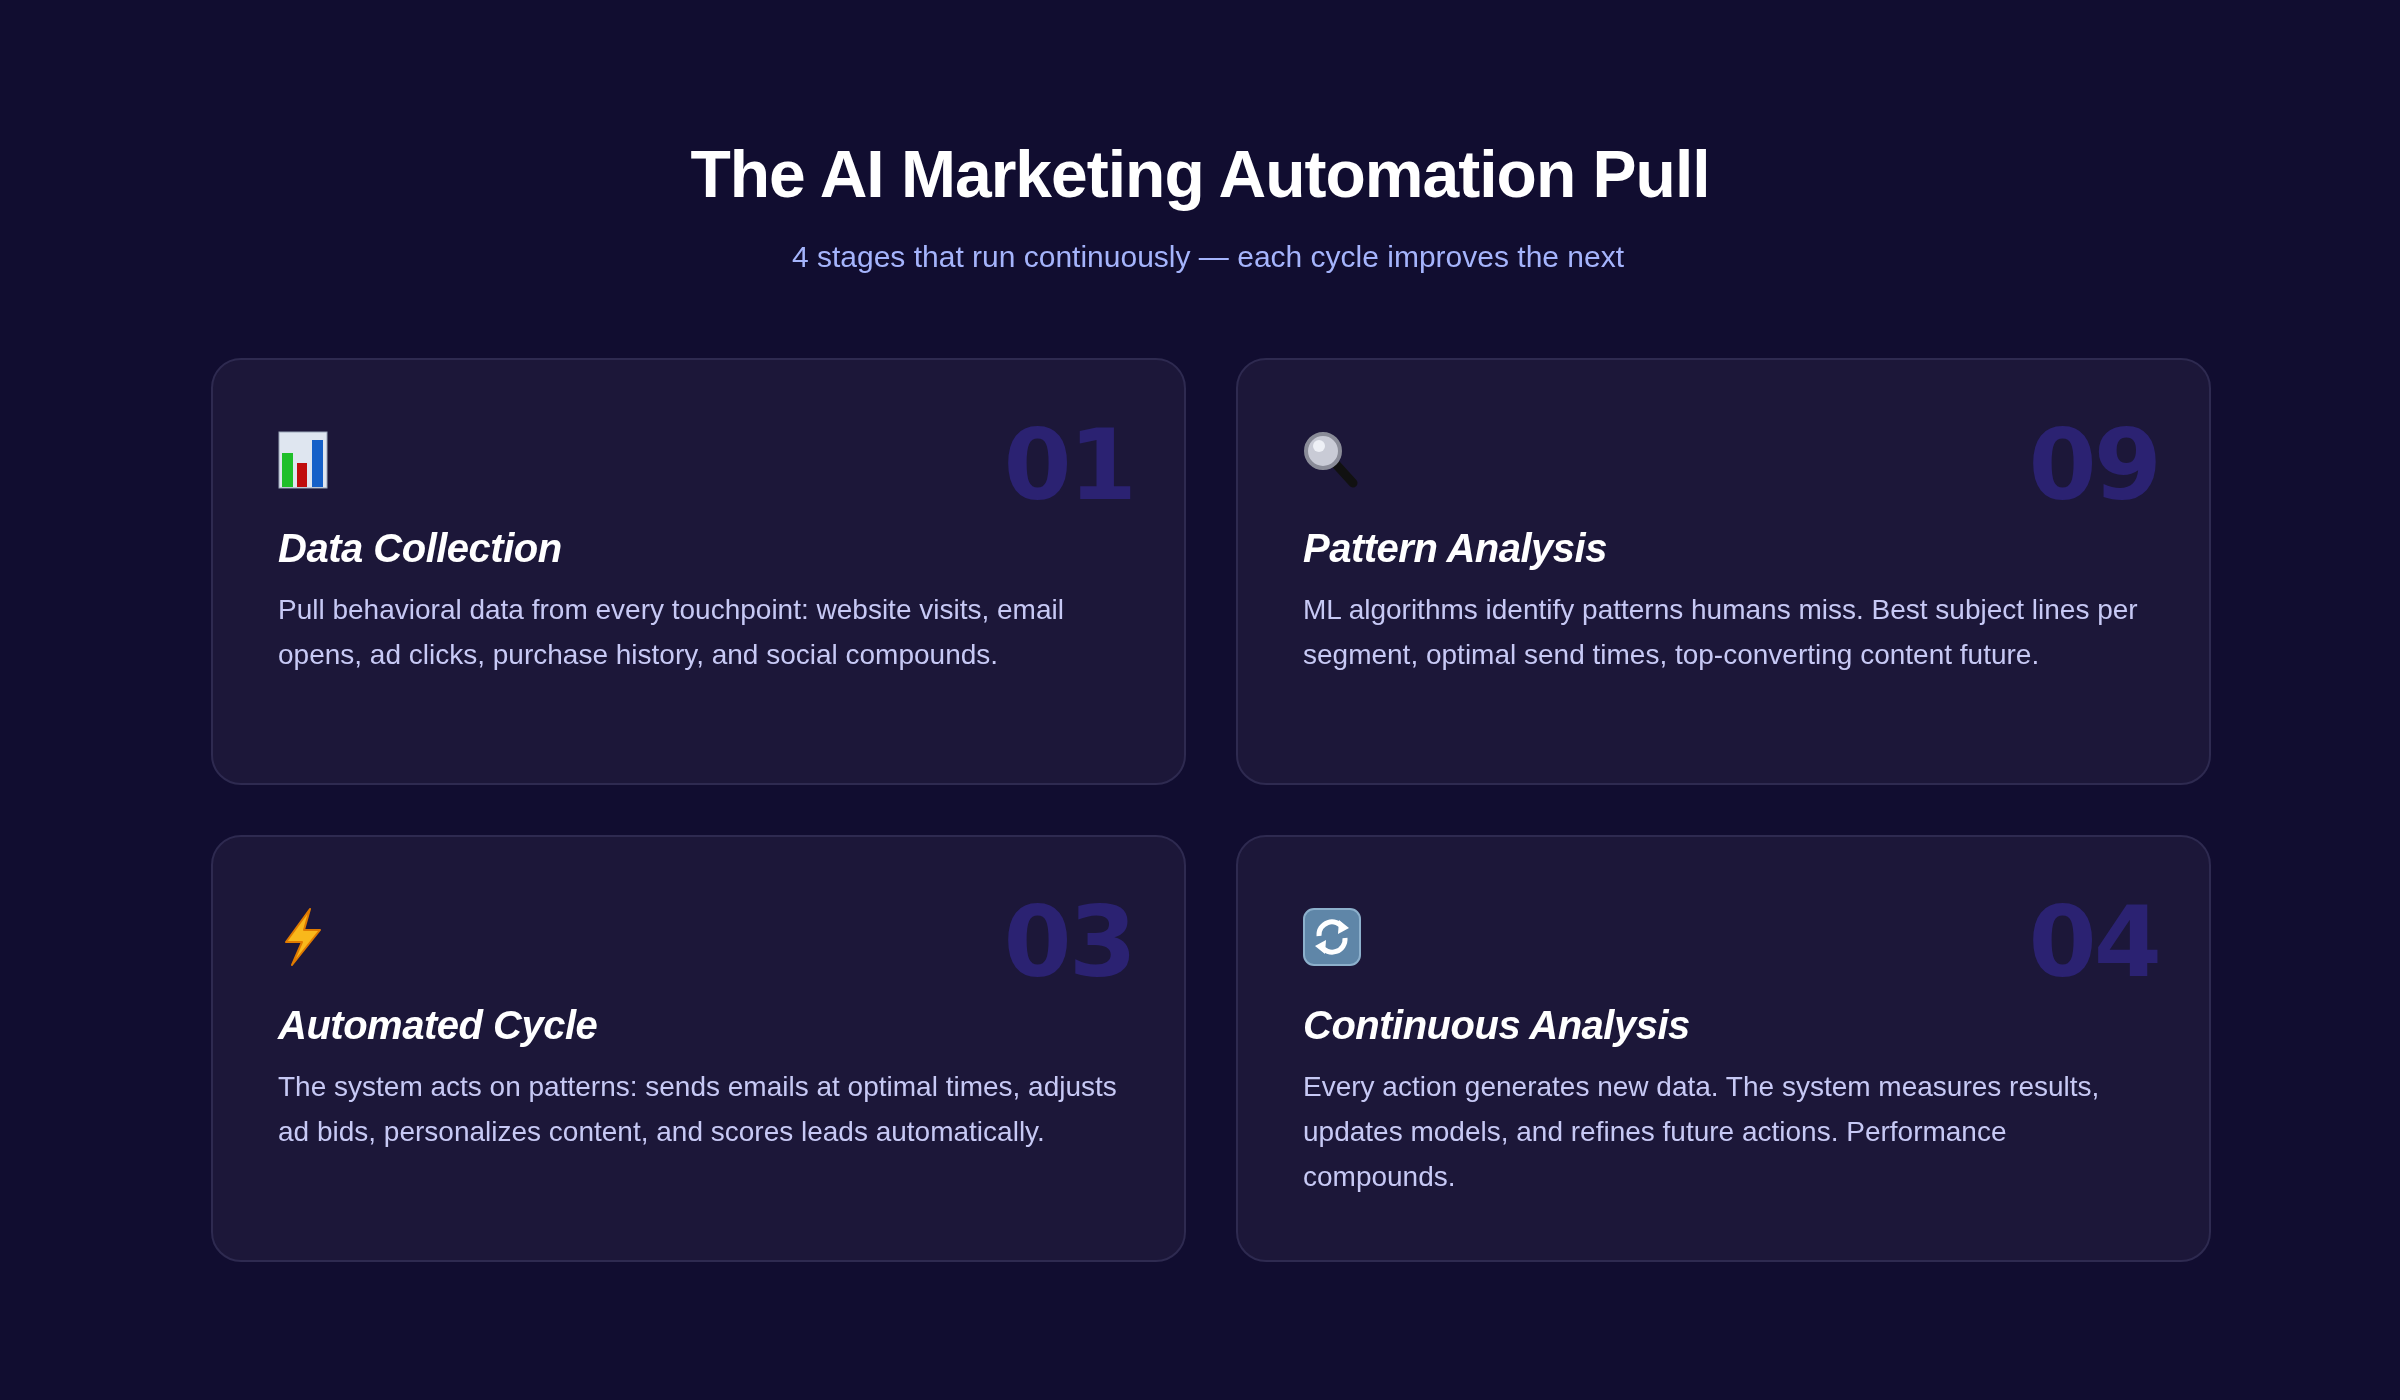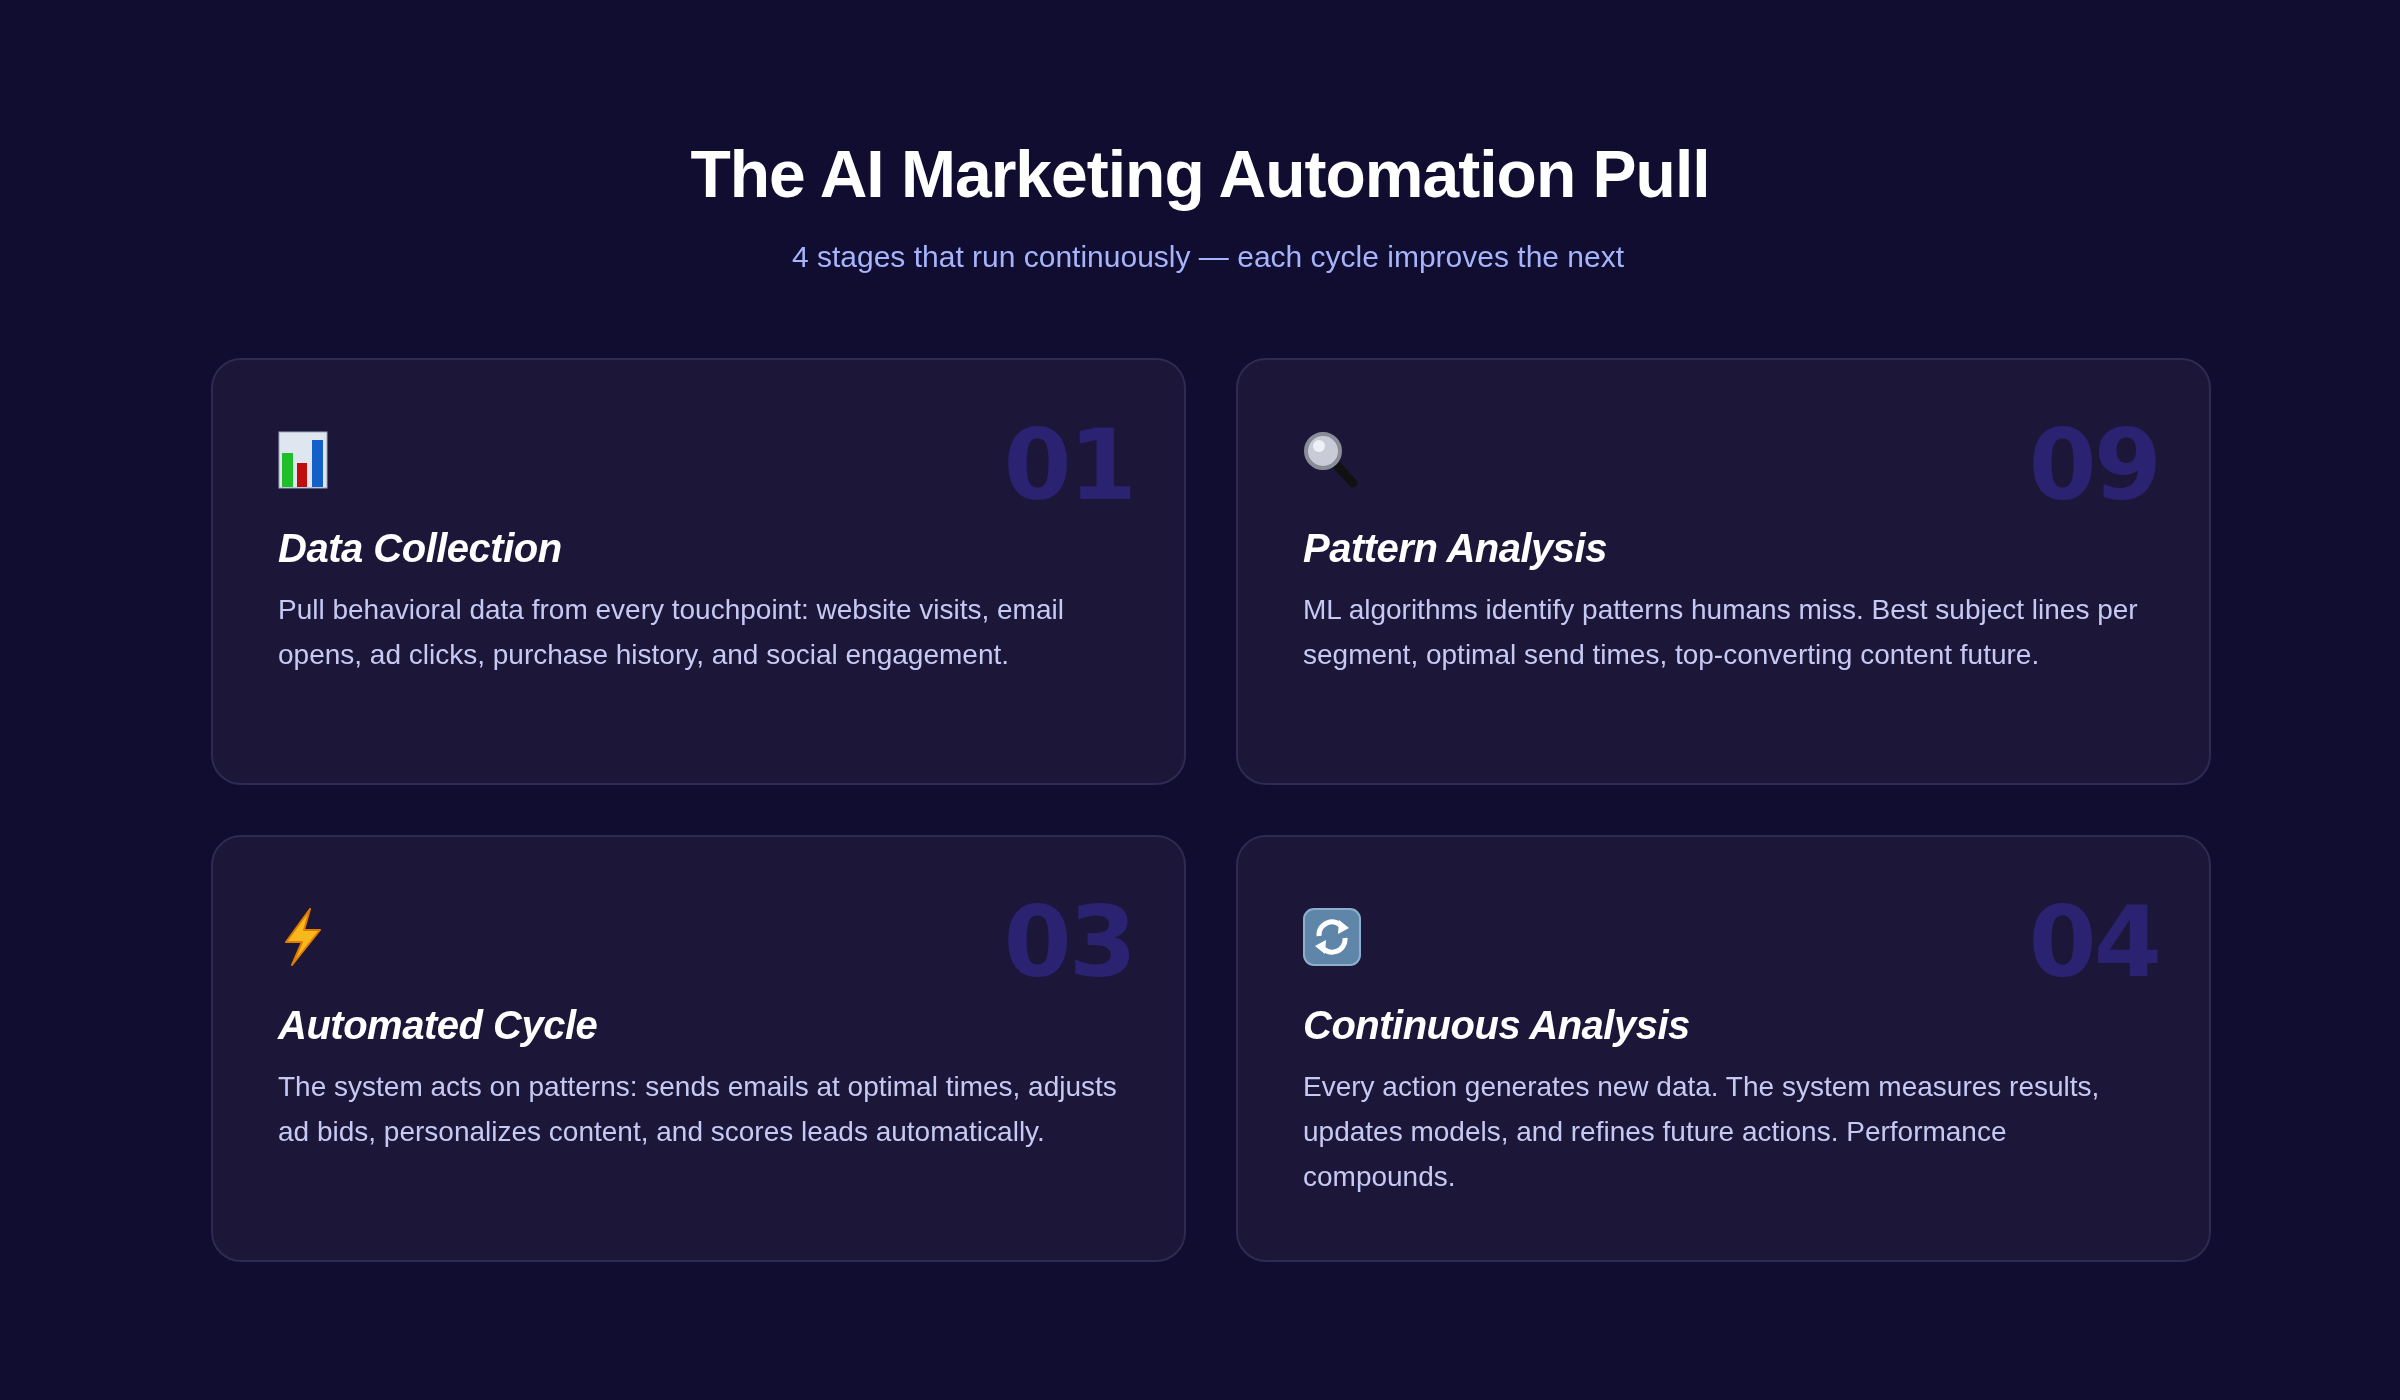--- a/index.html
+++ b/index.html
@@ -116,21 +116,21 @@
     <span class="card-number">01</span>
     <span class="card-icon">
       <svg class="icon-svg" width="50" height="58" viewBox="0 0 50 58">
         <rect x="1" y="1" width="48" height="56" fill="#dfe6f0" stroke="#9aa6b8" stroke-width="1"></rect>
         <rect x="4" y="22" width="11" height="34" fill="#1fbf2a"></rect>
         <rect x="19" y="32" width="10" height="24" fill="#c00d0d"></rect>
         <rect x="34" y="9" width="11" height="47" fill="#1560c8"></rect>
       </svg>
     </span>
     <h2 class="card-title">Data Collection</h2>
-    <p class="card-desc">Pull behavioral data from every touchpoint: website visits, email opens, ad clicks, purchase history, and social engagement.</p>
+    <p class="card-desc">Pull behavioral data from every touchpoint: website visits, email opens, ad clicks, purchase history, and social compounds.</p>
   </div>
 
   <div class="card">
     <span class="card-number">09</span>
     <span class="card-icon">
       <svg class="icon-svg" width="58" height="58" viewBox="0 0 58 58">
         <line x1="30" y1="30" x2="50" y2="52" stroke="#111" stroke-width="9" stroke-linecap="round"></line>
         <circle cx="20" cy="20" r="17" fill="#c9cbd6" stroke="#8a8c98" stroke-width="4"></circle>
         <circle cx="16" cy="15" r="6" fill="#eef0f6"></circle>
       </svg>

